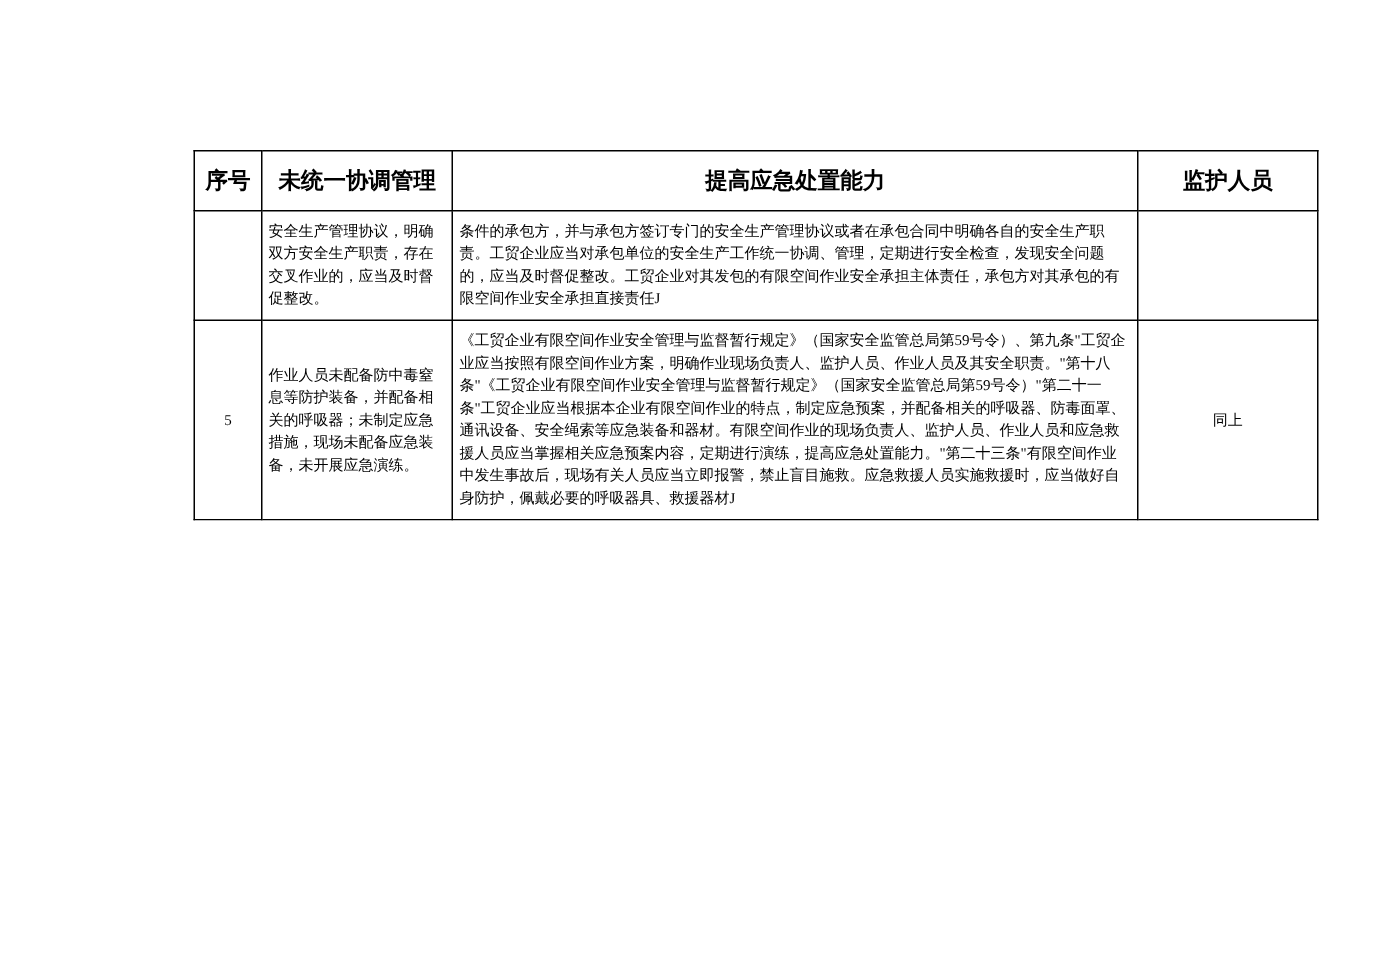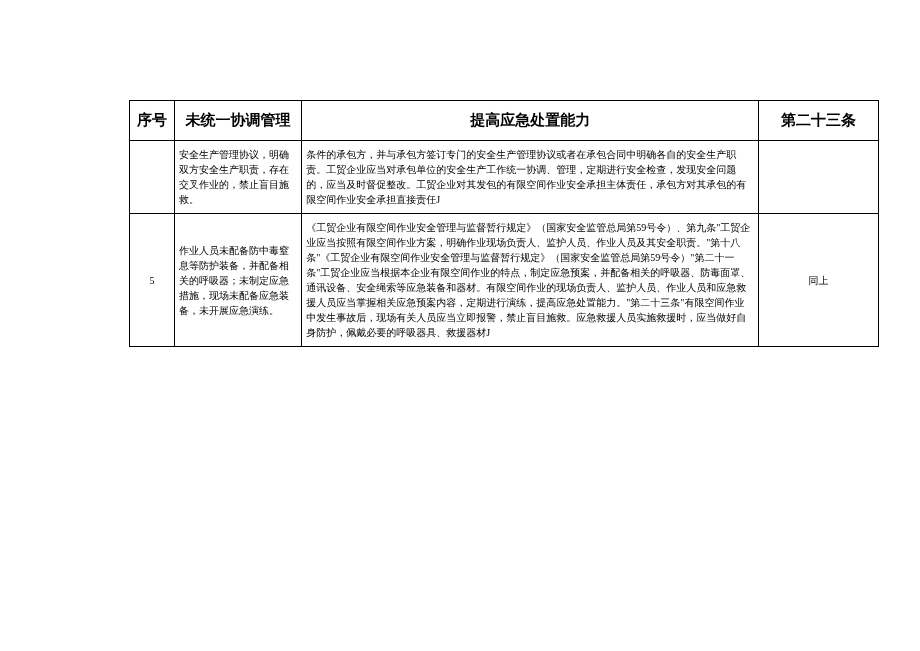--- a/index.html
+++ b/index.html
@@ -61,27 +61,27 @@
     <col class="col-seq">
     <col class="col-violation">
     <col class="col-law">
     <col class="col-basis">
   </colgroup>
   <thead>
     <tr>
       <th>序号</th>
       <th>未统一协调管理</th>
       <th>提高应急处置能力</th>
-      <th>第二十三条</th>
+      <th>监护人员</th>
     </tr>
   </thead>
   <tbody>
     <tr>
       <td class="center"></td>
-      <td class="left">安全生产管理协议，明确双方安全生产职责，存在交叉作业的，禁止盲目施救。</td>
+      <td class="left">安全生产管理协议，明确双方安全生产职责，存在交叉作业的，应当及时督促整改。</td>
       <td class="left">条件的承包方，并与承包方签订专门的安全生产管理协议或者在承包合同中明确各自的安全生产职责。工贸企业应当对承包单位的安全生产工作统一协调、管理，定期进行安全检查，发现安全问题的，应当及时督促整改。工贸企业对其发包的有限空间作业安全承担主体责任，承包方对其承包的有限空间作业安全承担直接责任J</td>
       <td class="center"></td>
     </tr>
     <tr>
       <td class="center">5</td>
       <td class="left">作业人员未配备防中毒窒息等防护装备，并配备相关的呼吸器；未制定应急措施，现场未配备应急装备，未开展应急演练。</td>
       <td class="left">《工贸企业有限空间作业安全管理与监督暂行规定》（国家安全监管总局第59号令）、第九条"工贸企业应当按照有限空间作业方案，明确作业现场负责人、监护人员、作业人员及其安全职责。"第十八条"《工贸企业有限空间作业安全管理与监督暂行规定》（国家安全监管总局第59号令）"第二十一条"工贸企业应当根据本企业有限空间作业的特点，制定应急预案，并配备相关的呼吸器、防毒面罩、通讯设备、安全绳索等应急装备和器材。有限空间作业的现场负责人、监护人员、作业人员和应急救援人员应当掌握相关应急预案内容，定期进行演练，提高应急处置能力。"第二十三条"有限空间作业中发生事故后，现场有关人员应当立即报警，禁止盲目施救。应急救援人员实施救援时，应当做好自身防护，佩戴必要的呼吸器具、救援器材J</td>
       <td class="center">同上</td>
     </tr>
   </tbody>

